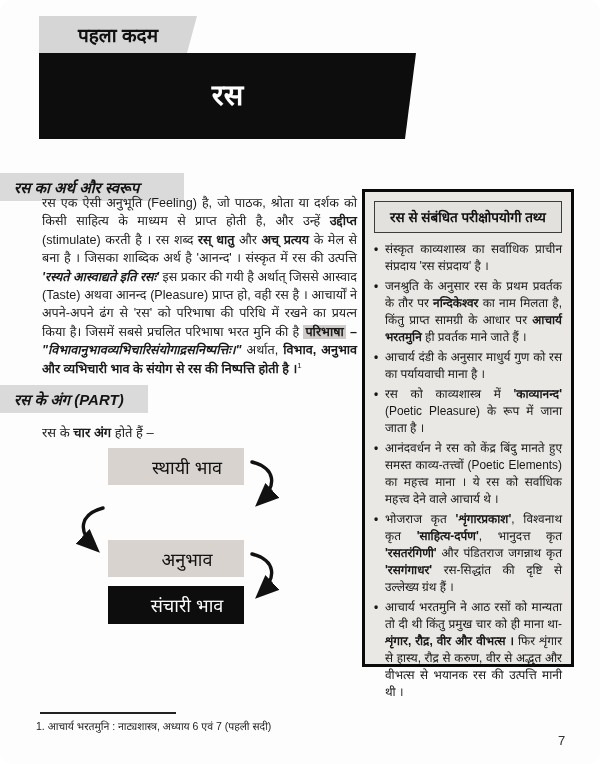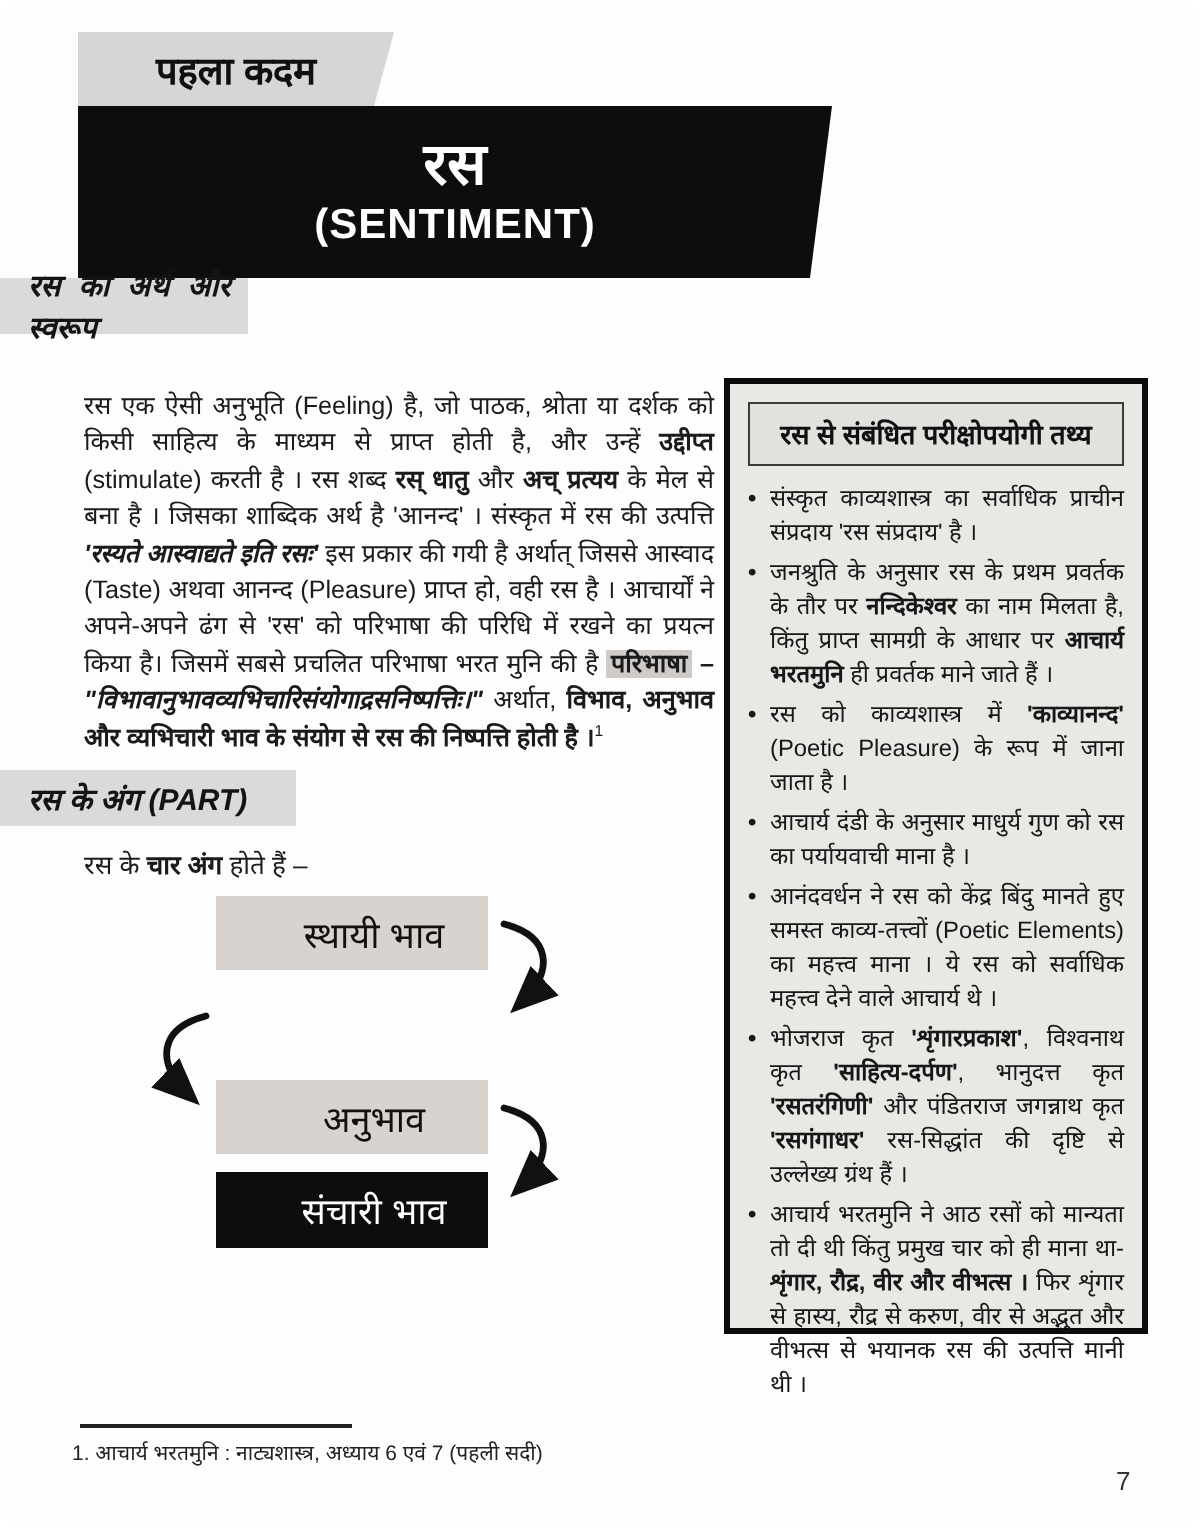--- a/index.html
+++ b/index.html
@@ -21,21 +21,21 @@
     background:var(--header_bg); color:#ffffff; display:flex; flex-direction:column;
     align-items:center; justify-content:center;
     clip-path:polygon(0 0,100% 0,calc(100% - 11px) 100%,0 100%);}
   .chapter-box .t-hi{font-size:29px; font-weight:bold; line-height:1.15;}
   .chapter-box .t-en{font-size:21px; font-weight:bold; letter-spacing:.5px;}
 
   
   .section-bar{position:absolute; left:0; height:28px; background:var(--section_bar_bg);
     display:flex; align-items:center; padding-left:14px;
     font-weight:bold; font-style:italic; font-size:15px; color:#141414;}
-  .bar-1{top:139px; width:124px;font-family:Liberation Mono, monospace;}
+  .bar-1{top:173px; width:184px;}
   .bar-2{top:385px; width:148px;}
 
   
   .body-par{position:absolute; left:42px; top:194px; width:315px;
     font-size:12.6px; line-height:18.4px; text-align:justify; color:#1b1b1b;}
   .seg-b{font-weight:bold;}
   .seg-bi{font-weight:bold; font-style:italic;}
   .seg-hl{font-weight:bold; background:var(--highlight); padding:0 2px;}
   .seg-sup{vertical-align:super; font-size:0.62em; line-height:0;}
 
@@ -68,21 +68,20 @@
 </head>
 <body>
 
 <div class="page">
 
   <div class="badge">
     <span>पहला कदम</span>
   </div>
   <div class="chapter-box">
     <div class="t-hi">रस</div>
-    <div class="t-en">(SENTIMENT)</div>
   </div>
 
   <div class="section-bar bar-1">
     <span>रस का अर्थ और स्वरूप</span>
   </div>
   <p class="body-par"><span>रस एक ऐसी अनुभूति (Feeling) है, जो पाठक, श्रोता या दर्शक को किसी साहित्य के माध्यम से प्राप्त होती है, और उन्हें </span><span class="seg-b">उद्दीप्त</span><span> (stimulate) करती है । रस शब्द </span><span class="seg-b">रस् धातु</span><span> और </span><span class="seg-b">अच् प्रत्यय</span><span> के मेल से बना है । जिसका शाब्दिक अर्थ है 'आनन्द' । संस्कृत में रस की उत्पत्ति </span><span class="seg-bi">'रस्यते आस्वाद्यते इति रसः'</span><span> इस प्रकार की गयी है अर्थात् जिससे आस्वाद (Taste) अथवा आनन्द (Pleasure) प्राप्त हो, वही रस है ।  आचार्यों ने अपने-अपने ढंग से 'रस' को परिभाषा की परिधि में रखने का प्रयत्न किया है। जिसमें सबसे प्रचलित परिभाषा भरत मुनि की है </span><span class="seg-hl">परिभाषा</span><span class="seg-b"> – </span><span class="seg-bi">"विभावानुभावव्यभिचारिसंयोगाद्रसनिष्पत्तिः।"</span><span> अर्थात, </span><span class="seg-b">विभाव, अनुभाव और व्यभिचारी भाव के संयोग से रस की निष्पत्ति होती है ।</span><span class="seg-sup">1</span></p>
 
   <div class="section-bar bar-2">
     <span>रस के अंग (PART)</span>
   </div>
@@ -121,22 +120,22 @@
         </marker>
       </defs>
     <path d="M5,3 C 28,9 31,26 13,43" fill="none" stroke="#111" stroke-width="3.4" stroke-linecap="round" marker-end="url(#ah3)"></path>
   </svg>
 
   <div class="facts">
     <div class="facts-title">रस से संबंधित परीक्षोपयोगी तथ्य</div>
     <ul>
         <li><span>संस्कृत काव्यशास्त्र का सर्वाधिक प्राचीन संप्रदाय 'रस संप्रदाय' है ।</span></li>
         <li><span>जनश्रुति के अनुसार रस के प्रथम प्रवर्तक के तौर पर </span><span class="seg-b">नन्दिकेश्वर</span><span> का नाम मिलता है, किंतु प्राप्त सामग्री के आधार पर </span><span class="seg-b">आचार्य भरतमुनि</span><span> ही प्रवर्तक माने जाते हैं ।</span></li>
+        <li><span>आचार्य दंडी के अनुसार माधुर्य गुण को रस का पर्यायवाची माना है ।</span></li>
         <li><span>रस को काव्यशास्त्र में </span><span class="seg-b">'काव्यानन्द'</span><span> (Poetic Pleasure) के रूप में जाना जाता है ।</span></li>
-        <li><span>आचार्य दंडी के अनुसार माधुर्य गुण को रस का पर्यायवाची माना है ।</span></li>
         <li><span>आनंदवर्धन ने रस को केंद्र बिंदु मानते हुए समस्त काव्य-तत्त्वों (Poetic Elements) का महत्त्व माना । ये रस को सर्वाधिक महत्त्व देने वाले आचार्य थे ।</span></li>
         <li><span>भोजराज कृत </span><span class="seg-b">'शृंगारप्रकाश'</span><span>, विश्वनाथ कृत </span><span class="seg-b">'साहित्य-दर्पण'</span><span>, भानुदत्त कृत </span><span class="seg-b">'रसतरंगिणी'</span><span> और पंडितराज जगन्नाथ कृत </span><span class="seg-b">'रसगंगाधर'</span><span> रस-सिद्धांत की दृष्टि से उल्लेख्य ग्रंथ हैं ।</span></li>
         <li><span>आचार्य भरतमुनि ने आठ रसों को मान्यता तो दी थी किंतु प्रमुख चार को ही माना था- </span><span class="seg-b">शृंगार, रौद्र, वीर और वीभत्स ।</span><span> फिर शृंगार से हास्य, रौद्र से करुण, वीर से अद्भुत और वीभत्स से भयानक रस की उत्पत्ति मानी थी ।</span></li>
       </ul>
   </div>
 
   <div class="foot-rule"></div>
   <div class="foot-text">1. आचार्य भरतमुनि : नाट्यशास्त्र, अध्याय  6 एवं 7 (पहली सदी)</div>
   <div class="page-num">7</div>
 

